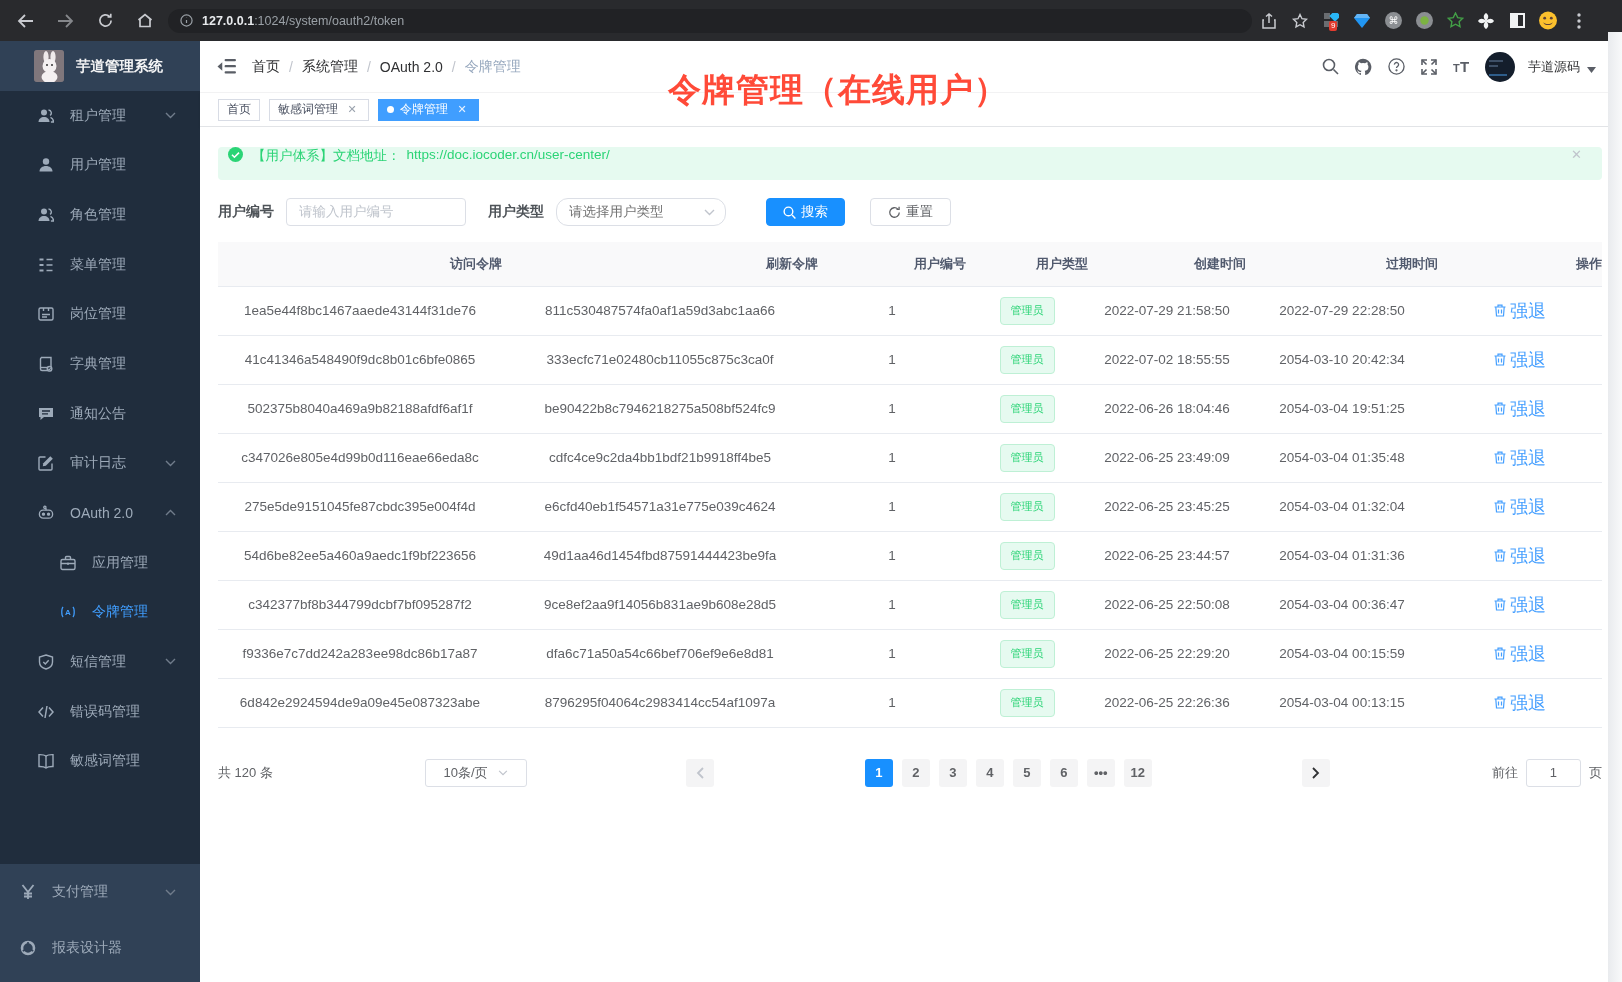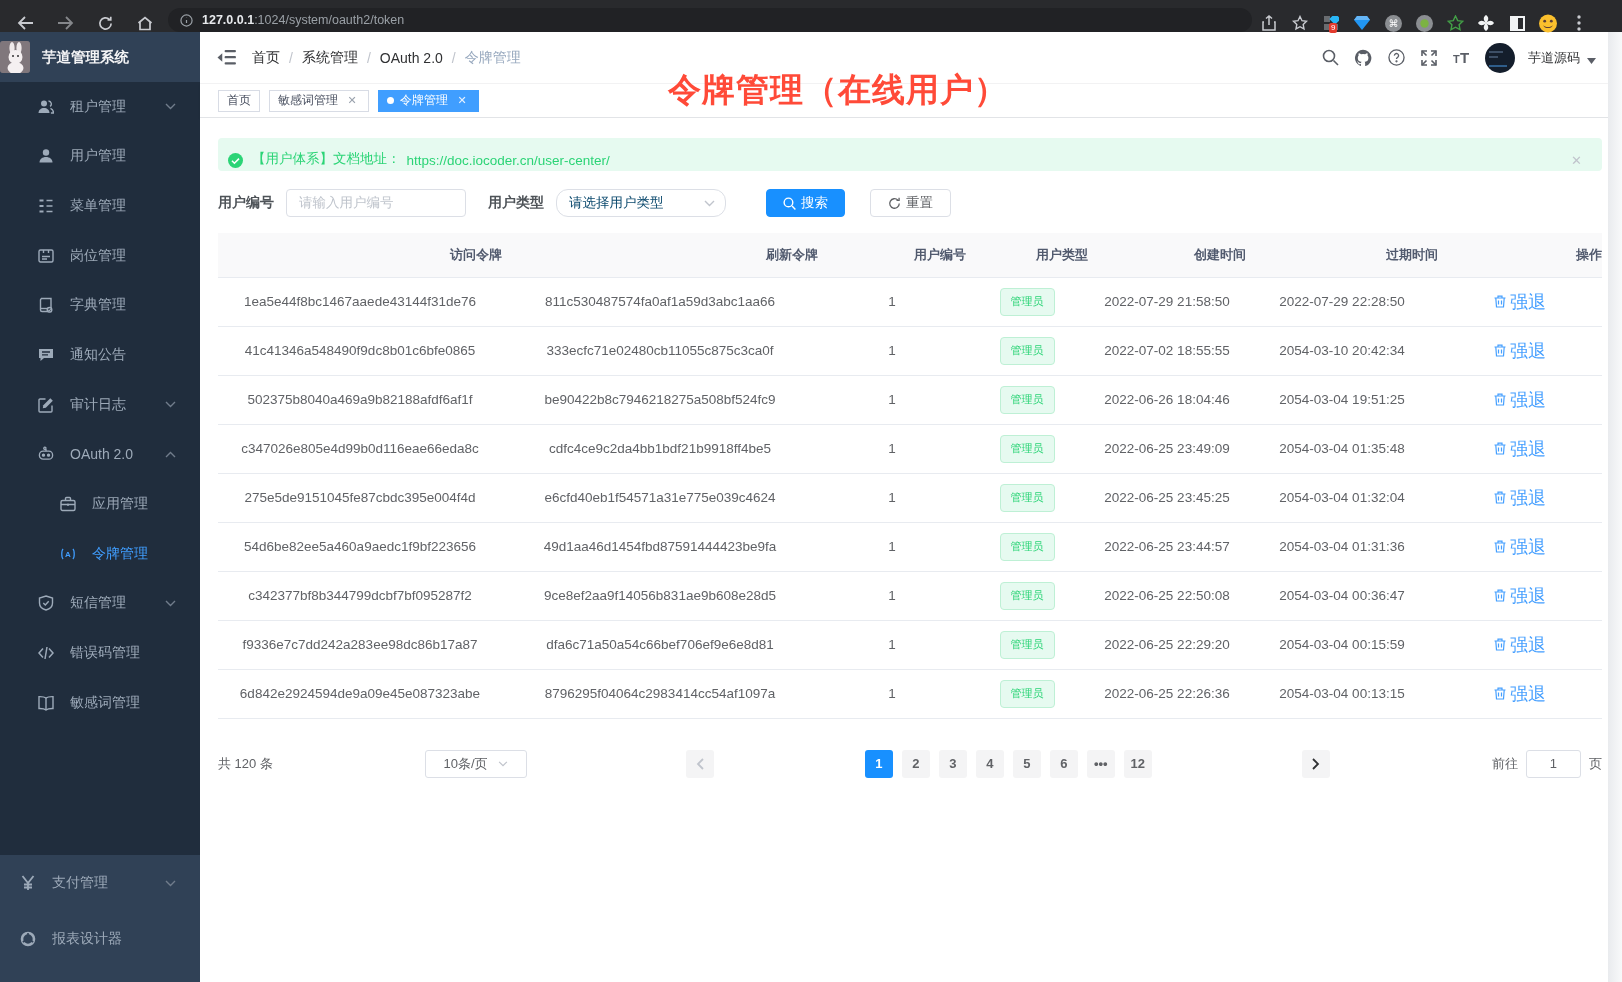--- a/index.html
+++ b/index.html
@@ -1,30 +1,30 @@
 <!DOCTYPE html>
 <html><head>
 <meta charset="utf-8">
 <style>
 *{margin:0;padding:0;box-sizing:border-box}
 body{font-family:'Liberation Sans','DejaVu Sans',sans-serif}
 .screen{position:relative;width:1622px;height:982px;background:#fff;overflow:hidden}
 
-.chrome{position:relative;height:32px;background:#292a2d;display:flex;align-items:flex-end}
+.chrome{position:relative;height:41px;background:#292a2d;display:flex;align-items:center}
 .chrome .nav{display:flex;align-items:center;gap:22px;padding:0 14px 0 16px}
 .cicon{width:18px;height:18px;display:flex;align-items:center;justify-content:center;color:#c9cbd0}
 .cicon.dim{color:#85878b}
 .urlpill{height:24px;flex:0 0 1084px;background:#212225;border-radius:12px;display:flex;align-items:center;padding:0 12px;color:#9aa0a6;font-size:12.5px}
 .urlpill .host{color:#e8eaed;font-weight:700}
 .chrome .rtools{display:flex;align-items:center;margin-left:8px;gap:13px}
 .badge9{position:absolute;background:#e33b2e;color:#fff;font-size:8px;border-radius:2px;padding:0 2px;top:9px;left:7px;line-height:10px}
 
 .app{display:flex;height:950px}
 .sidebar{width:200px;background:#202d3d;flex:none;display:flex;flex-direction:column}
-.logobar{height:50px;background:#304156;display:flex;align-items:center;gap:12px;flex:none}
+.logobar{height:50px;background:#304156;display:flex;align-items:center;padding-left:34px;gap:12px;flex:none}
 .logobar .ltitle{color:#f5f5f6;font-size:14.5px;font-weight:700}
 .menu{padding-top:0;flex:1}
 .m-item{height:49.65px;display:flex;align-items:center;color:#9daab9;font-size:14px;cursor:pointer;position:relative}
 .m-item .m-ico{width:16px;height:16px;margin-right:16px;flex:none;display:flex;align-items:center;justify-content:center}
 .m-item.lv1{padding-left:38px}
 .m-item.lv2{padding-left:60px}
 .m-item.root{padding-left:20px;height:56px}
 .m-item.active{color:#409eff}
 .chev{position:absolute;right:24px;color:#707c8b}
 .sb-bottom{background:#304156}
@@ -46,29 +46,29 @@
 .tag{height:22px;display:inline-flex;align-items:center;padding:0 8px;border:1px solid #d8dce5;background:#fff;color:#495060;font-size:12px;cursor:pointer}
 .tag .dot{margin-right:6px}
 .tag .tx{font-size:11px;color:#9aa2ad;width:16px;text-align:center;margin-left:6px}
 .tag.active{background:#409eff;border-color:#409eff;color:#fff}
 .tag.active .dot{width:7px;height:7px;border-radius:50%;background:#fff;display:inline-block}
 .tag.active .tx{color:#e8f2ff}
 
 .rednote{position:absolute;left:668px;top:68px;color:#ff4a38;font-size:33px;font-weight:700;letter-spacing:1px;z-index:9}
 
 .content{padding:20px 6px 0 18px;background:#fff;flex:1}
-.alert{height:33px;background:#e6faf0;border-radius:4px;display:flex;align-items:flex-end;padding:0 16px 3px 10px;color:#2bd476;font-size:13.5px;position:relative}
+.alert{height:33px;background:#e6faf0;border-radius:4px;display:flex;align-items:flex-start;padding:0 16px 16px 10px;color:#2bd476;font-size:13.5px;position:relative}
 .alert .atext{margin-left:9px}
 .alert .alink{color:#2bd476;text-decoration:none;margin-left:6px}
 .alert .aclose{position:absolute;right:20px;color:#c0c4cc;font-size:13px;cursor:pointer}
 .filters{display:flex;align-items:center;margin-top:18px;height:28px}
 .flabel{font-size:14px;color:#4e5358;font-weight:700}
 .finput{width:180px;height:28px;border:1px solid #dcdfe6;border-radius:4px;margin-left:12px;padding:0 12px;font-size:13.5px;color:#606266;display:flex;align-items:center}
 .finput::placeholder{color:#bfc4cc}
-.fselect{width:170px;height:28px;border:1px solid #dcdfe6;border-radius:12px;margin-left:12px;padding:0 10px 0 12px;font-size:13.5px;color:#0c4a6e;display:flex;align-items:center;justify-content:space-between}
+.fselect{width:170px;height:28px;border:1px solid #dcdfe6;border-radius:12px;margin-left:12px;padding:0 10px 0 12px;font-size:13.5px;color:#737373;display:flex;align-items:center;justify-content:space-between}
 .btn{height:28px;border-radius:4px;font-size:13.5px;display:inline-flex;align-items:center;justify-content:center;gap:5px;cursor:pointer}
 .btn.primary{background:#1890ff;color:#fff;border:1px solid #1890ff;width:79px}
 .btn.plain{background:#fff;color:#606266;border:1px solid #dcdfe6;width:81px}
 
 .tbl{margin-top:16px;width:1384px;border-collapse:collapse;table-layout:fixed}
 .tbl th{background:#f9f9fa;height:44px;font-size:13px;color:#515a6e;font-weight:700;text-align:right}
 .tbl td{height:49px;border-top:1px solid #e8ebf0;font-size:13.5px;color:#606266;text-align:center}
 .badge{display:inline-flex;align-items:center;justify-content:center;height:28px;padding:0 10px;background:#e6faf0;border:1px solid #bef0d5;border-radius:4px;color:#2bd476;font-size:11px}
 .actlink{color:#459fff;font-size:18px;display:inline-flex;align-items:center;gap:4px;cursor:pointer}
 .tbl tr:last-child td{border-bottom:1px solid #e8ebf0}
@@ -225,20 +225,30 @@
             </svg>
           </div>
           <div class="m-item lv1">
             <span class="m-ico">
               <svg width="16" height="16" viewBox="0 0 16 16" fill="currentColor">
                 <circle cx="8" cy="4.5" r="3.2"></circle>
                 <path d="M1.5 14.5c0-3.3 2.9-5.5 6.5-5.5s6.5 2.2 6.5 5.5z"></path>
               </svg>
             </span>
             <span class="m-label">用户管理</span>
+          </div>
+          <div class="m-item lv1">
+            <span class="m-ico">
+              <svg width="16" height="16" viewBox="0 0 16 16" fill="currentColor">
+                <circle cx="6" cy="4.5" r="3"></circle>
+                <path d="M.5 14c0-3 2.5-5 5.5-5s5.5 2 5.5 5z"></path>
+                <path d="M10.5 2a3 3 0 011.6 5.4M12.5 9.3c1.8.7 3 2 3 4.7h-2.6" fill="none" stroke="currentColor" stroke-width="1.4"></path>
+              </svg>
+            </span>
+            <span class="m-label">角色管理</span>
           </div>
           <div class="m-item lv1">
             <span class="m-ico">
               <svg width="16" height="16" viewBox="0 0 16 16" fill="none" stroke="currentColor" stroke-width="1.6">
                 <path d="M1.5 2.5h4M1.5 8h4M1.5 13.5h4" stroke-width="2.2"></path>
                 <path d="M8.5 2.5h6M8.5 8h6M8.5 13.5h6"></path>
               </svg>
             </span>
             <span class="m-label">菜单管理</span>
           </div>

